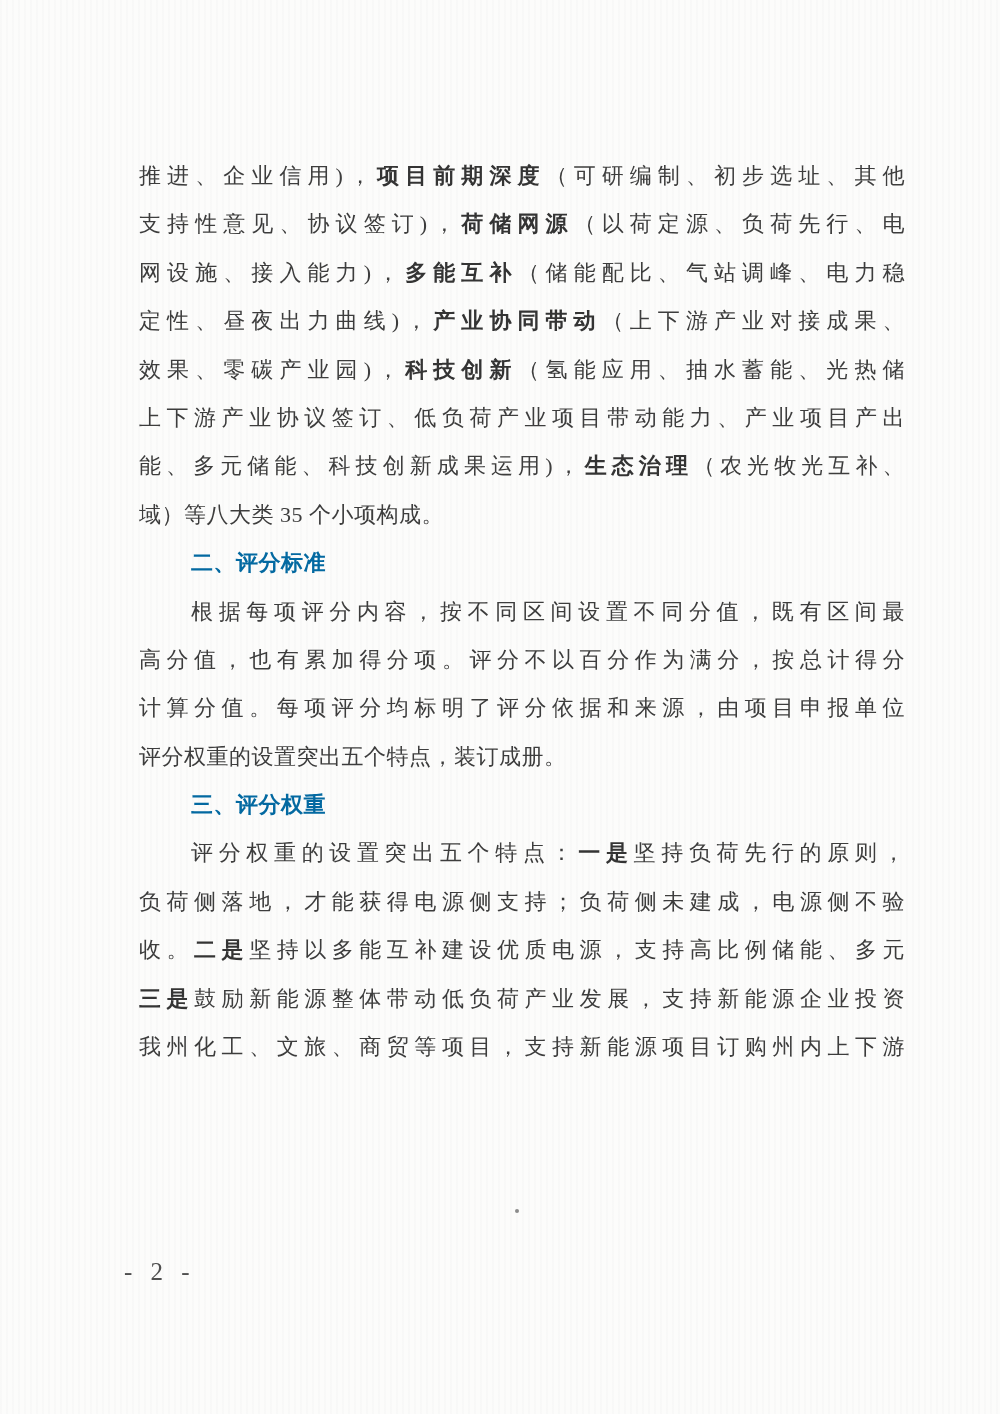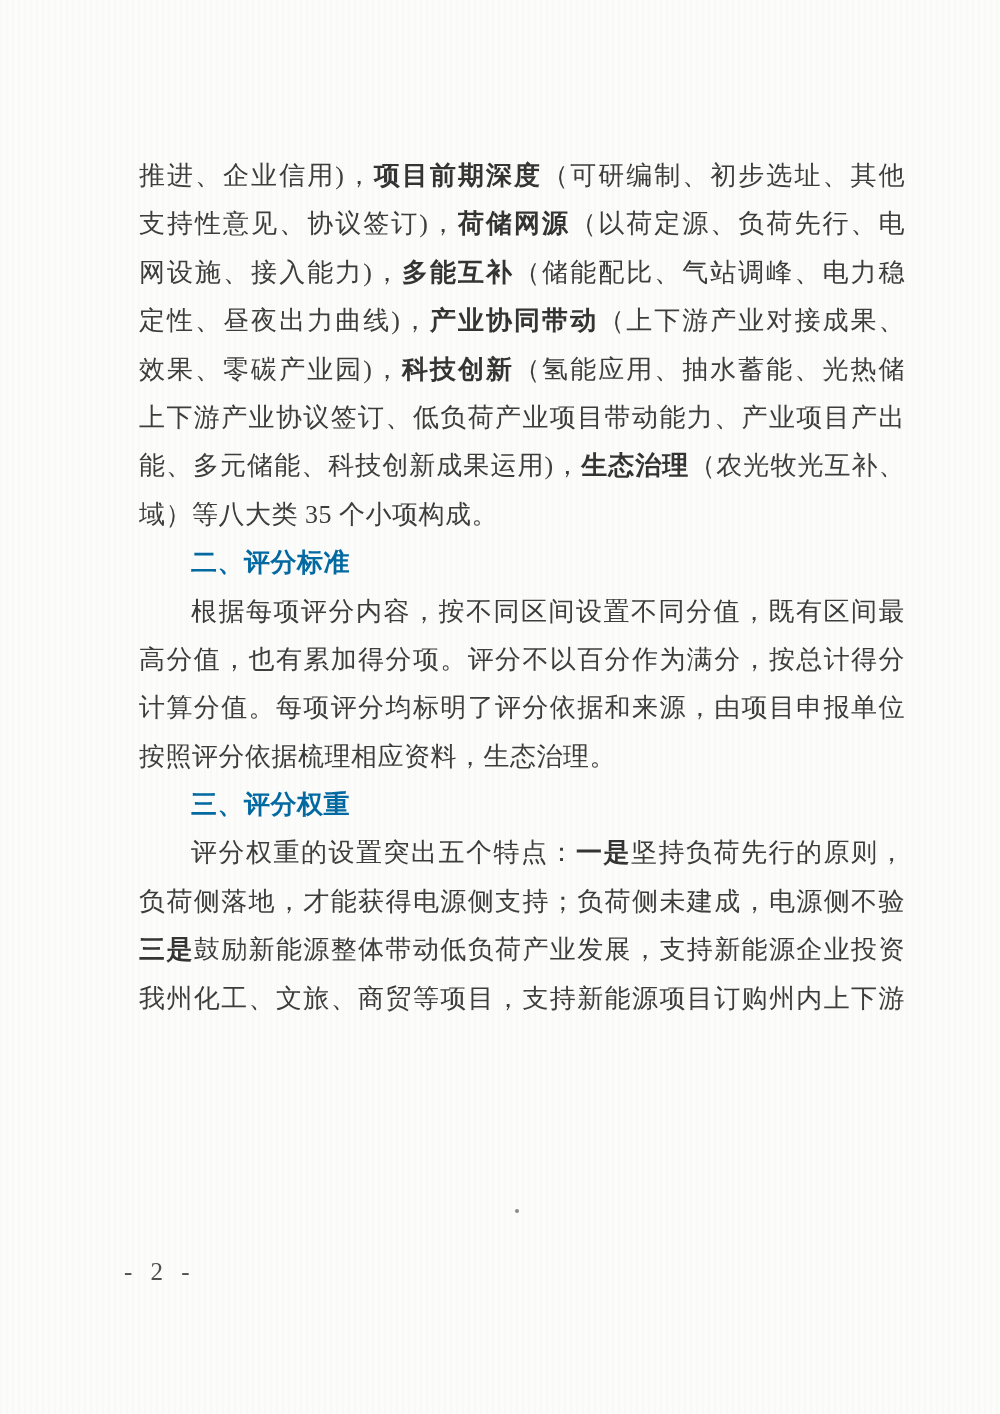--- a/index.html
+++ b/index.html
@@ -22,21 +22,21 @@
         rgba(190,192,196,0.06) 0px, rgba(190,192,196,0.06) 2px,
         rgba(255,255,255,0) 2px, rgba(255,255,255,0) 6px),
       #fcfcfb;
   }
   .doc-body {
     position: absolute;
     left: 139px;
     top: 152px;
     width: 766px;
     color: #3d3d3d;
-    font-size: 26px;
+    font-size: 22px;
   }
   .line {
     height: 48.4px;
     line-height: 48.4px;
     white-space: nowrap;
     text-align: left;
     letter-spacing: 0.5px;
   }
   .line.justify {
     white-space: normal;
@@ -88,23 +88,24 @@
     <div class="line justify"><span class="seg">网设施、接入能力)，</span><span class="seg bold">多能互补</span><span class="seg">（储能配比、气站调峰、电力稳</span></div>
     <div class="line justify"><span class="seg">定性、昼夜出力曲线)，</span><span class="seg bold">产业协同带动</span><span class="seg">（上下游产业对接成果、</span></div>
     <div class="line justify"><span class="seg">效果、零碳产业园)，</span><span class="seg bold">科技创新</span><span class="seg">（氢能应用、抽水蓄能、光热储</span></div>
     <div class="line justify"><span class="seg">上下游产业协议签订、低负荷产业项目带动能力、产业项目产出</span></div>
     <div class="line justify"><span class="seg">能、多元储能、科技创新成果运用)，</span><span class="seg bold">生态治理</span><span class="seg">（农光牧光互补、</span></div>
     <div class="line"><span class="seg">域）等八大类 35 个小项构成。</span></div>
     <div class="line heading indent">二、评分标准</div>
     <div class="line indent justify"><span class="seg">根据每项评分内容，按不同区间设置不同分值，既有区间最</span></div>
     <div class="line justify"><span class="seg">高分值，也有累加得分项。评分不以百分作为满分，按总计得分</span></div>
     <div class="line justify"><span class="seg">计算分值。每项评分均标明了评分依据和来源，由项目申报单位</span></div>
-    <div class="line"><span class="seg">按照评分依据梳理相应资料，生态治理。</span></div>
+    <div class="line"><span class="seg">评分权重的设置突出五个特点，装订成册。</span></div>
     <div class="line heading indent">三、评分权重</div>
     <div class="line indent justify"><span class="seg">评分权重的设置突出五个特点：</span><span class="seg bold">一是</span><span class="seg">坚持负荷先行的原则，</span></div>
     <div class="line justify"><span class="seg">负荷侧落地，才能获得电源侧支持；负荷侧未建成，电源侧不验</span></div>
+    <div class="line justify"><span class="seg">收。</span><span class="seg bold">二是</span><span class="seg">坚持以多能互补建设优质电源，支持高比例储能、多元</span></div>
     <div class="line justify"><span class="seg bold">三是</span><span class="seg">鼓励新能源整体带动低负荷产业发展，支持新能源企业投资</span></div>
     <div class="line justify"><span class="seg">我州化工、文旅、商贸等项目，支持新能源项目订购州内上下游</span></div>
   </div>
 
 <div class="ink-speck"></div>
 
 <div class="page-number">- 2 -</div>
 
 </body></html>

